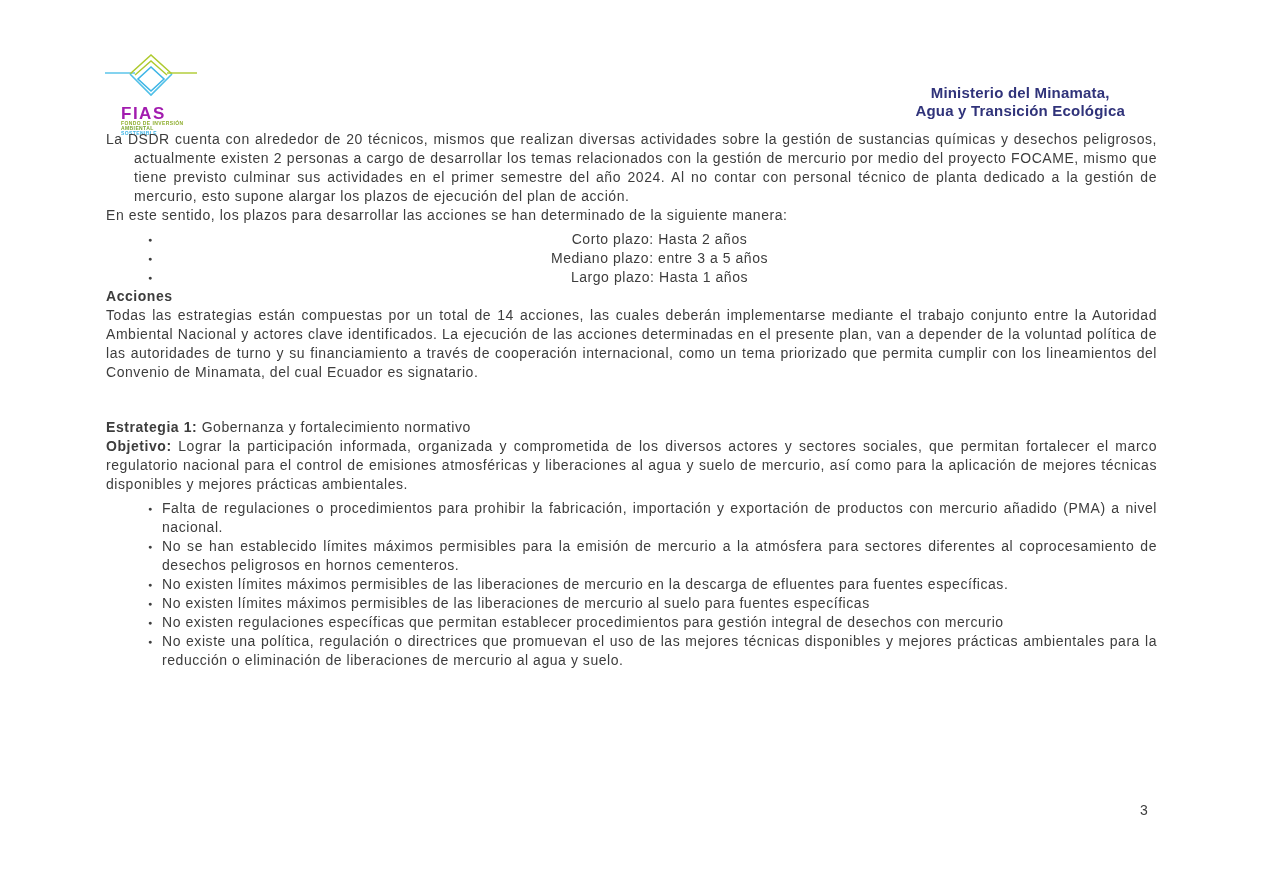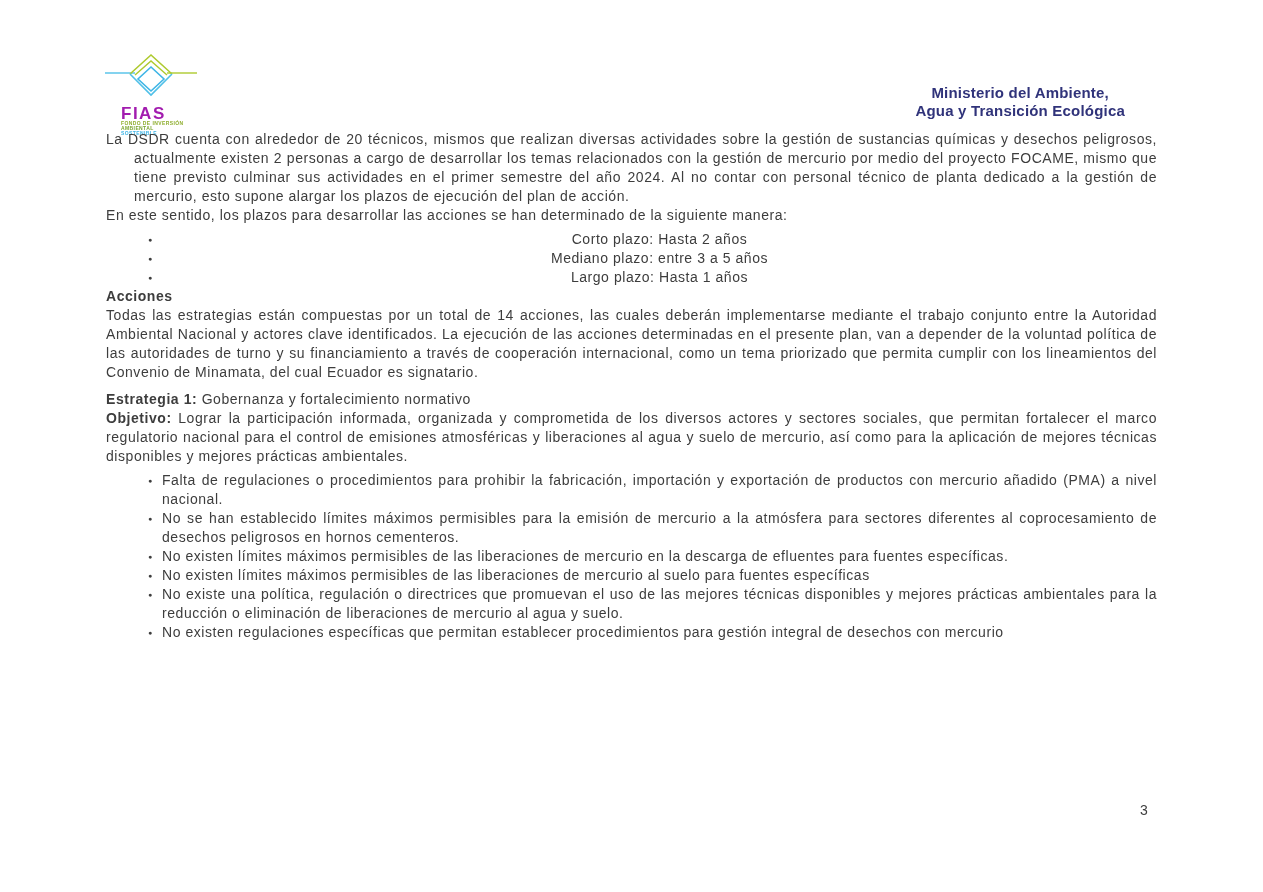--- a/index.html
+++ b/index.html
@@ -94,51 +94,51 @@
     </svg>
     <div class="fias-acronym">FIAS</div>
     <div class="fias-tagline">
       <div class="tag-1">FONDO DE INVERSIÓN</div>
       <div class="tag-2">AMBIENTAL</div>
       <div class="tag-3">SOSTENIBLE</div>
     </div>
   </div>
 
   <div class="ministry">
-    <div>Ministerio del Ambiente,</div>
+    <div>Ministerio del Minamata,</div>
     <div>Agua y Transición Ecológica</div>
   </div>
 
   <div class="content">
 
     <p class="justify hanging mb-16">La DSDR cuenta con alrededor de 20 técnicos, mismos que realizan diversas actividades sobre la gestión de sustancias químicas y desechos peligrosos, actualmente existen 2 personas a cargo de desarrollar los temas relacionados con la gestión de mercurio por medio del proyecto FOCAME, mismo que tiene previsto culminar sus actividades en el primer semestre del año 2024. Al no contar con personal técnico de planta dedicado a la gestión de mercurio, esto supone alargar los plazos de ejecución del plan de acción.</p>
 
     <p class="mb-5">En este sentido, los plazos para desarrollar las acciones se han determinado de la siguiente manera:</p>
 
     <ul class="bullets plazos">
       <li>Corto plazo: Hasta 2 años</li>
       <li>Mediano plazo: entre 3 a 5 años</li>
       <li>Largo plazo: Hasta 1 años</li>
     </ul>
 
     <p class="section-heading heading-acciones">Acciones</p>
 
     <p class="justify mb-10">Todas las estrategias están compuestas por un total de 14 acciones, las cuales deberán implementarse mediante el trabajo conjunto entre la Autoridad Ambiental Nacional y actores clave identificados. La ejecución de las acciones determinadas en el presente plan, van a depender de la voluntad política de las autoridades de turno y su financiamiento a través de cooperación internacional, como un tema priorizado que permita cumplir con los lineamientos del Convenio de Minamata, del cual Ecuador es signatario.</p>
 
-    <p class="mb-8" style="margin-top:8px"><span class="bold">Estrategia 1:</span> <span>Gobernanza y fortalecimiento normativo</span></p>
+    <p class="mb-8" style="margin-top:36px"><span class="bold">Estrategia 1:</span> <span>Gobernanza y fortalecimiento normativo</span></p>
 
     <p class="justify mb-8"><span class="bold">Objetivo:</span> <span>Lograr la participación informada, organizada y comprometida de los diversos actores y sectores sociales, que permitan fortalecer el marco regulatorio nacional para el control de emisiones atmosféricas y liberaciones al agua y suelo de mercurio, así como para la aplicación de mejores técnicas disponibles y mejores prácticas ambientales.</span></p>
 
 
     <ul class="bullets">
       <li>Falta de regulaciones o procedimientos para prohibir la fabricación, importación y exportación de productos con mercurio añadido (PMA) a nivel nacional.</li>
       <li>No se han establecido límites máximos permisibles para la emisión de mercurio a la atmósfera para sectores diferentes al coprocesamiento de desechos peligrosos en hornos cementeros.</li>
       <li>No existen límites máximos permisibles de las liberaciones de mercurio en la descarga de efluentes para fuentes específicas.</li>
       <li>No existen límites máximos permisibles de las liberaciones de mercurio al suelo para fuentes específicas</li>
+      <li>No existen regulaciones específicas que permitan establecer procedimientos para gestión integral de desechos con mercurio</li>
       <li>No existe una política, regulación o directrices que promuevan el uso de las mejores técnicas disponibles y mejores prácticas ambientales para la reducción o eliminación de liberaciones de mercurio al agua y suelo.</li>
-      <li>No existen regulaciones específicas que permitan establecer procedimientos para gestión integral de desechos con mercurio</li>
     </ul>
 
   </div>
 
   <div class="page-number">3</div>
 
 </div>
 
 </body></html>

